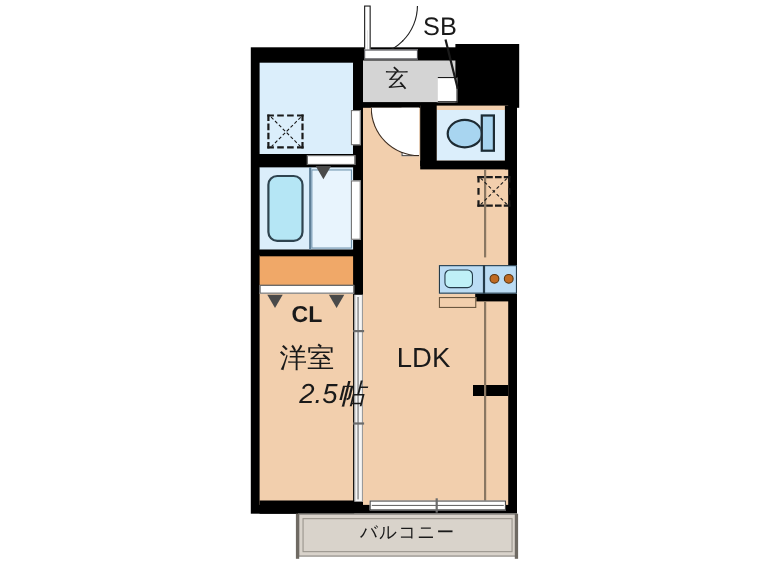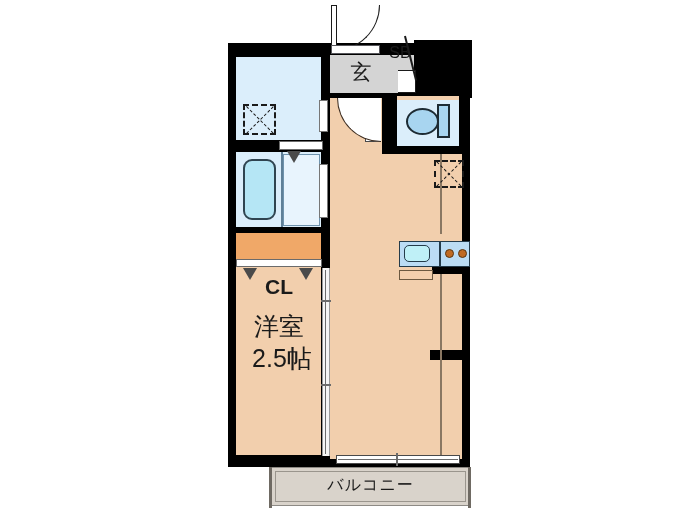--- a/index.html
+++ b/index.html
@@ -33,21 +33,21 @@
   .label {
     position: absolute;
     color: #1a1a1a;
     font-weight: 500;
     text-align: center;
     white-space: nowrap;
     line-height: 1.05;
     letter-spacing: 0px;
   }
   .lbl-ut   { font-size: 23px; }
-  .lbl-sb   { font-size: 16px; margin-top: 33px; }
+  .lbl-sb   { font-size: 23px; }
   .lbl-gen  { font-size: 21px; }
   .lbl-cl   { font-size: 21px; font-weight: 600; margin-top: 42px; }
   .lbl-room { font-size: 25px; }
   .lbl-ldk  { font-size: 25px; }
   .lbl-balc { font-size: 16px; letter-spacing: 1px; }
   .tub {
     background: #b5e6f5;
     border: 2.4px solid #2f4450;
     border-radius: 9px;
   }
@@ -235,18 +235,19 @@
 
   <div class="label lbl-gen" style="left:330px; top:61px; width:62px;">玄</div>
 
   <div class="label lbl-sb" style="left:370px; top:12px; width:60px;">SB</div>
 
   <div class="abs leader" style="left:404px; top:36px; width:1.6px; height:46px; transform:rotate(-14deg); transform-origin:top center;"></div>
 
   <div class="label lbl-cl" style="left:236px; top:234px; width:86px;">CL</div>
 
   <div class="label lbl-room" style="left:236px; top:313px; width:86px;">洋室</div>
-  <div class="label lbl-room" style="left:232px; top:345px; width:100px;">2.5帖</div>
-
+  <div class="label lbl-room" style="left:252px; top:345px; width:100px;font-style:italic;">2.5帖</div>
+
+  <div class="label lbl-ldk" style="left:332px; top:313px; width:106px;">LDK</div>
 
   <div class="label lbl-balc" style="left:271px; top:477px; width:199px;">バルコニー</div>
 
 </div>
 
 </body></html>

